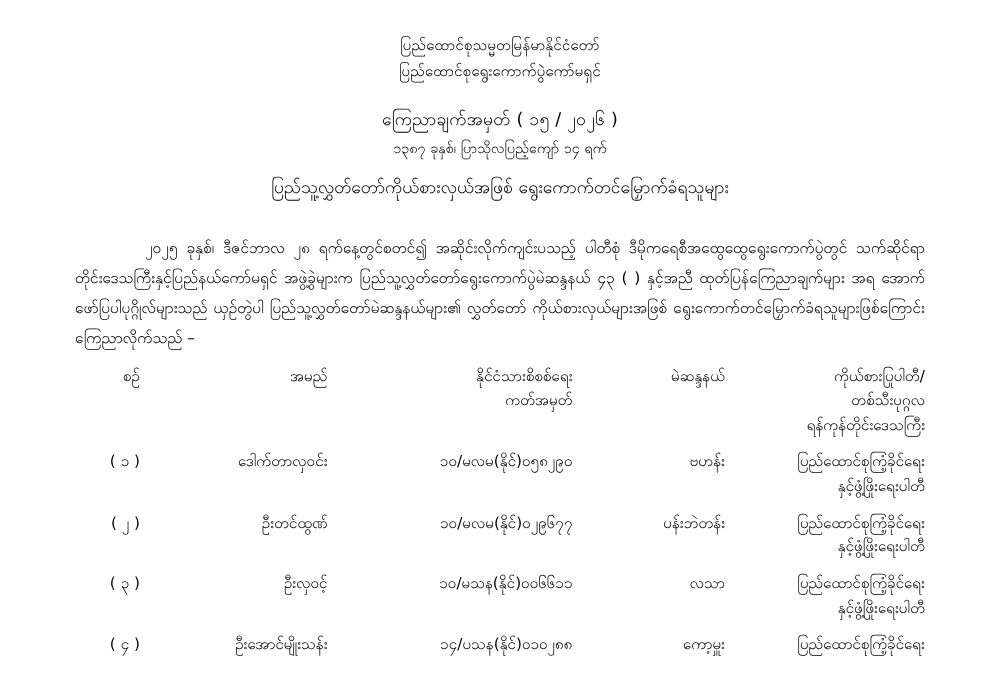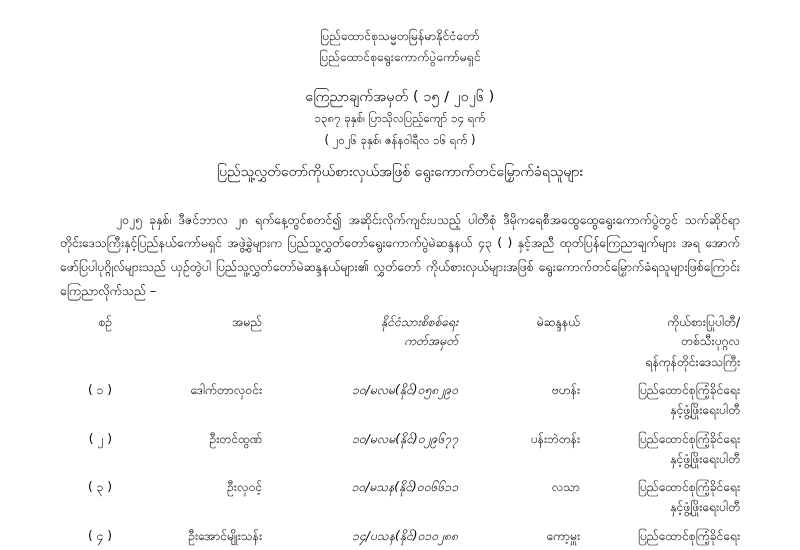--- a/index.html
+++ b/index.html
@@ -69,21 +69,20 @@
     text-align: right;
   }
   .col-no {
     width: 52px;
   }
   .col-name {
     width: 150px;
   }
   .col-nrc {
     width: 196px;
-    font-style: italic;
   }
   .col-party {
     width: 122px;
   }
   .col-post {
     width: auto;
   }
   table.listing thead th {
     padding-bottom: 2px;
     line-height: 1.55;
@@ -108,21 +107,20 @@
 </head>
 <body>
 
 <div class="page">
 
   <div class="center">
     <div class="title-line">ပြည်ထောင်စုသမ္မတမြန်မာနိုင်ငံတော်</div>
     <div class="title-line">ပြည်ထောင်စုရွေးကောက်ပွဲကော်မရှင်</div>
     <div class="title-line t3">ကြေညာချက်အမှတ် ( ၁၅ / ၂၀၂၆ )</div>
     <div class="sub-small">၁၃၈၇ ခုနှစ်၊ ပြာသိုလပြည့်ကျော် ၁၄ ရက်</div>
-    <div class="sub-small">( ၂၀၂၆ ခုနှစ်၊ ဇန်နဝါရီလ ၁၆ ရက် )</div>
   </div>
 
   <div class="center heading-block">
     <div>ပြည်သူ့လွှတ်တော်ကိုယ်စားလှယ်အဖြစ် ရွေးကောက်တင်မြှောက်ခံရသူများ</div>
   </div>
 
   <div class="body-block">
     <p><span class="indent"></span><span>၂၀၂၅ ခုနှစ်၊ ဒီဇင်ဘာလ ၂၈ ရက်နေ့တွင်စတင်၍ အဆိုင်းလိုက်ကျင်းပသည့် ပါတီစုံ ဒီမိုကရေစီအထွေထွေရွေးကောက်ပွဲတွင် သက်ဆိုင်ရာ တိုင်းဒေသကြီးနှင့်ပြည်နယ်ကော်မရှင် အဖွဲ့ခွဲများက ပြည်သူ့လွှတ်တော်ရွေးကောက်ပွဲမဲဆန္ဒနယ် ၄၃ ( ) နှင့်အညီ ထုတ်ပြန်ကြေညာချက်များ အရ အောက်ဖော်ပြပါပုဂ္ဂိုလ်များသည် ယှဉ်တွဲပါ ပြည်သူ့လွှတ်တော်မဲဆန္ဒနယ်များ၏ လွှတ်တော် ကိုယ်စားလှယ်များအဖြစ် ရွေးကောက်တင်မြှောက်ခံရသူများဖြစ်ကြောင်း ကြေညာလိုက်သည် –</span></p>
   </div>
 

